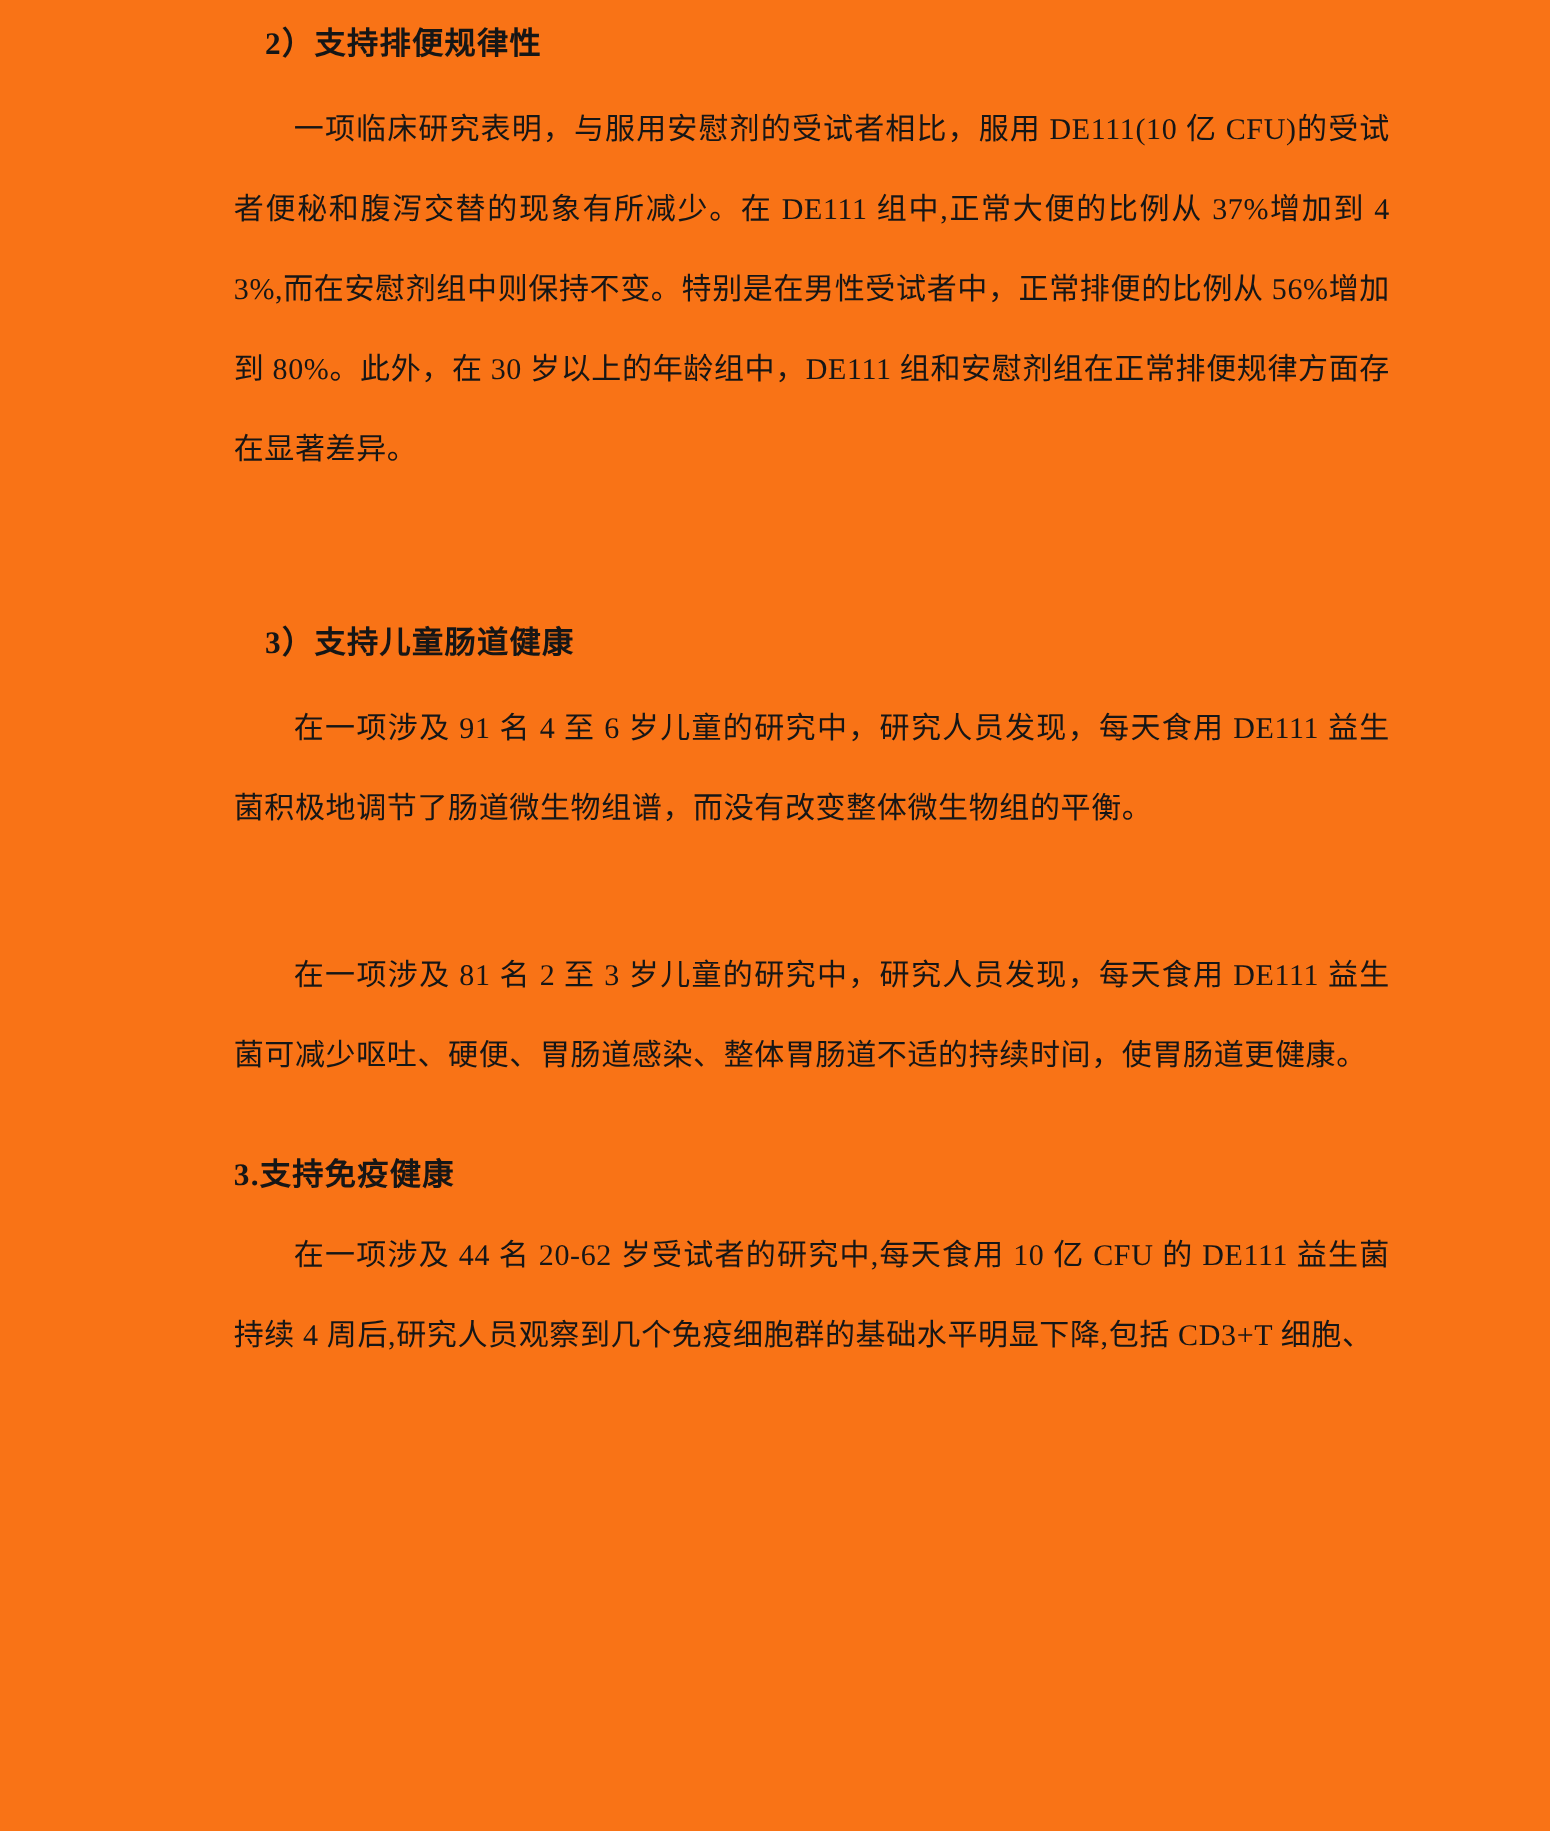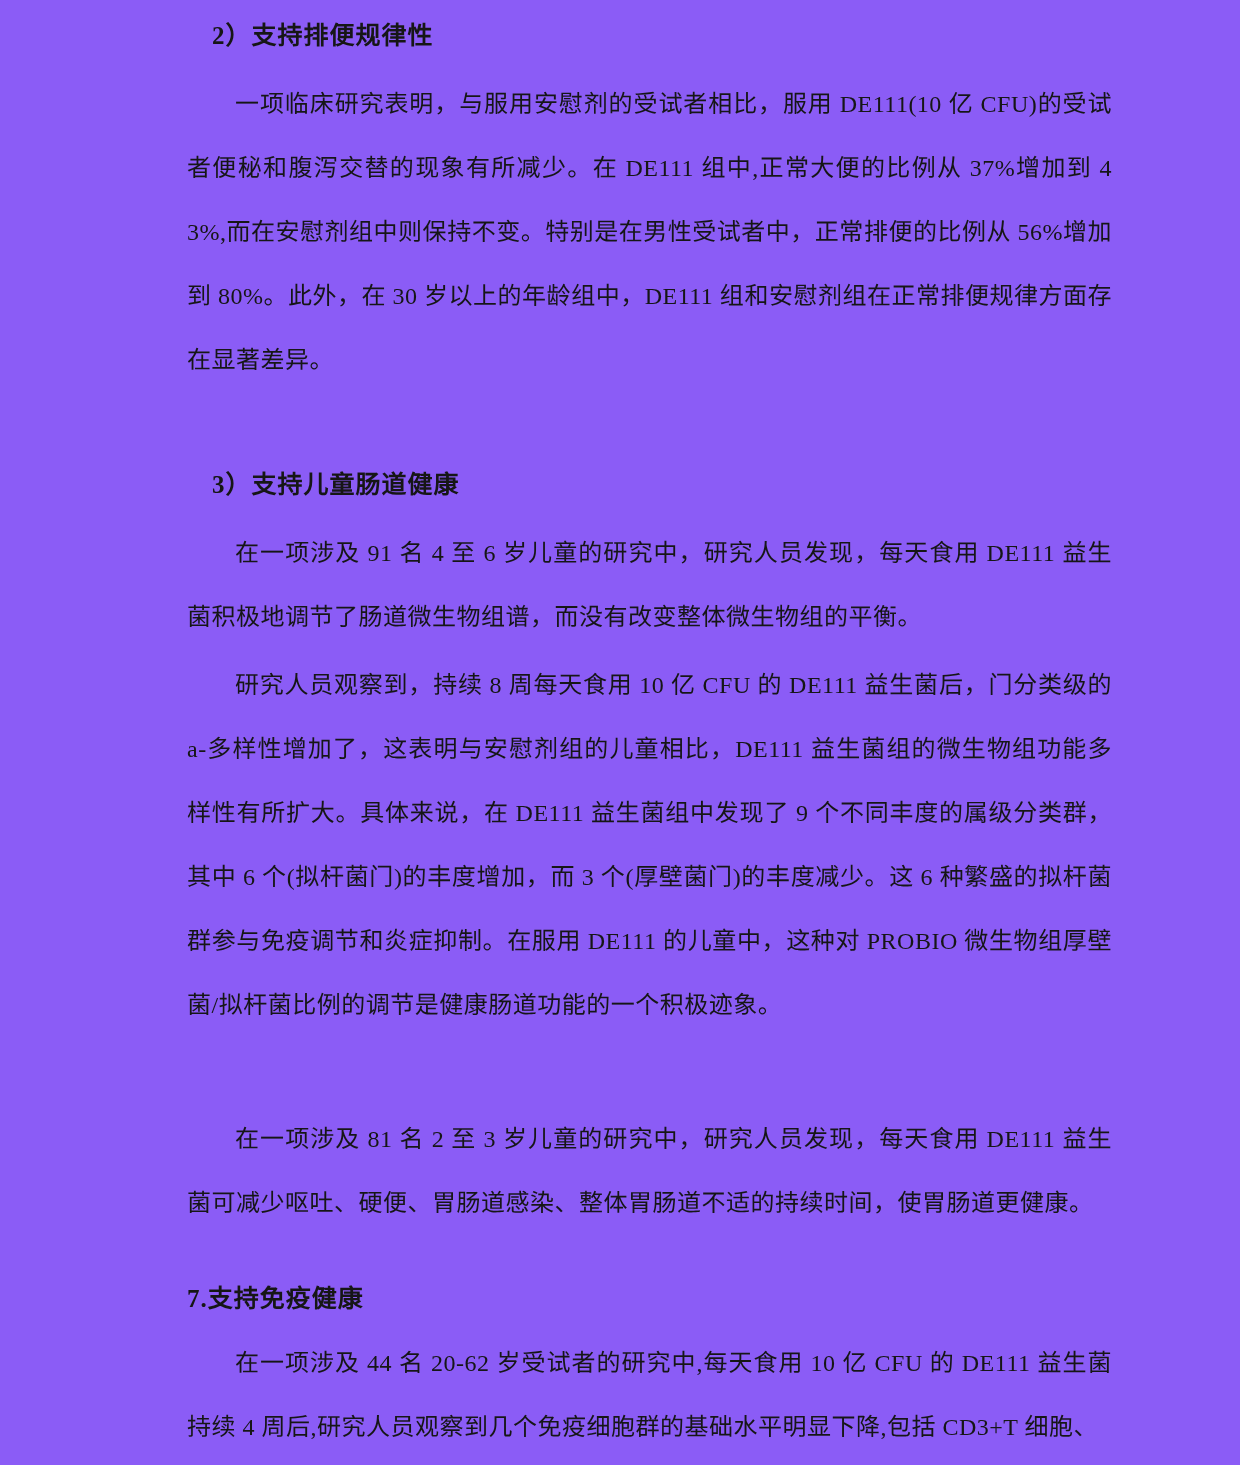--- a/index.html
+++ b/index.html
@@ -11,21 +11,21 @@
     width: 1240px;
     height: 1465px;
     overflow: hidden;
     font-family: "Liberation Serif", "DejaVu Serif", serif;
   }
   .page {
     box-sizing: border-box;
     width: 1240px;
     height: 1465px;
     padding: 14px 128px 0 187px;
-    background: #8b5cf6;
+    background: #f97316;
     color: #161616;
   }
   .doc-heading {
     margin: 0;
     font-size: 25px;
     font-weight: bold;
     line-height: 44px;
     letter-spacing: 1px;
     white-space: nowrap;
   }
@@ -37,40 +37,39 @@
     font-size: 24px;
     line-height: 64px;
     text-align: justify;
     text-justify: inter-character;
     text-indent: 2em;
     letter-spacing: 0.5px;
     word-break: break-all;
   }
   
   .m-after-heading   { margin-top: 14px; }
-  .m-section-gap     { margin-top: 71px; }  
+  .m-section-gap     { margin-top: 101px; }  
   .m-para-flow       { margin-top: 4px;  }  
   .m-blankline-gap   { margin-top: 70px; }  
   .m-before-main-hd  { margin-top: 42px; }
   .m-after-main-hd   { margin-top: 10px; }
 </style>
 </head>
 <body>
 
 <div class="page">
 
   <h2 class="doc-heading indent-1">2）支持排便规律性</h2>
 
   <p class="doc-para m-after-heading">一项临床研究表明，与服用安慰剂的受试者相比，服用 DE111(10 亿 CFU)的受试者便秘和腹泻交替的现象有所减少。在 DE111 组中,正常大便的比例从 37%增加到 43%,而在安慰剂组中则保持不变。特别是在男性受试者中，正常排便的比例从 56%增加到 80%。此外，在 30 岁以上的年龄组中，DE111 组和安慰剂组在正常排便规律方面存在显著差异。</p>
 
   <h2 class="doc-heading indent-1 m-section-gap">3）支持儿童肠道健康</h2>
 
   <p class="doc-para m-after-heading">在一项涉及 91 名 4 至 6 岁儿童的研究中，研究人员发现，每天食用 DE111 益生菌积极地调节了肠道微生物组谱，而没有改变整体微生物组的平衡。</p>
 
-  <p class="doc-para m-para-flow">研究人员观察到，持续 8 周每天食用 10 亿 CFU 的 DE111 益生菌后，门分类级的 a-多样性增加了，这表明与安慰剂组的儿童相比，DE111 益生菌组的微生物组功能多样性有所扩大。具体来说，在 DE111 益生菌组中发现了 9 个不同丰度的属级分类群，其中 6 个(拟杆菌门)的丰度增加，而 3 个(厚壁菌门)的丰度减少。这 6 种繁盛的拟杆菌群参与免疫调节和炎症抑制。在服用 DE111 的儿童中，这种对 PROBIO 微生物组厚壁菌/拟杆菌比例的调节是健康肠道功能的一个积极迹象。</p>
 
   <p class="doc-para m-blankline-gap">在一项涉及 81 名 2 至 3 岁儿童的研究中，研究人员发现，每天食用 DE111 益生菌可减少呕吐、硬便、胃肠道感染、整体胃肠道不适的持续时间，使胃肠道更健康。</p>
 
-  <h2 class="doc-heading m-before-main-hd">7.支持免疫健康</h2>
+  <h2 class="doc-heading m-before-main-hd">3.支持免疫健康</h2>
 
   <p class="doc-para m-after-main-hd">在一项涉及 44 名 20-62 岁受试者的研究中,每天食用 10 亿 CFU 的 DE111 益生菌持续 4 周后,研究人员观察到几个免疫细胞群的基础水平明显下降,包括 CD3+T 细胞、</p>
 
 </div>
 
 </body></html>

